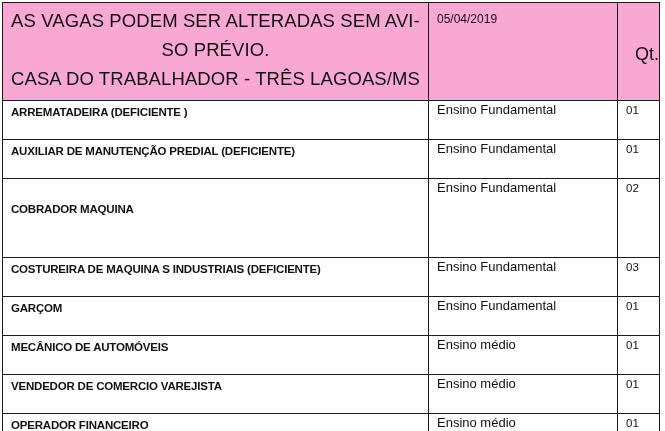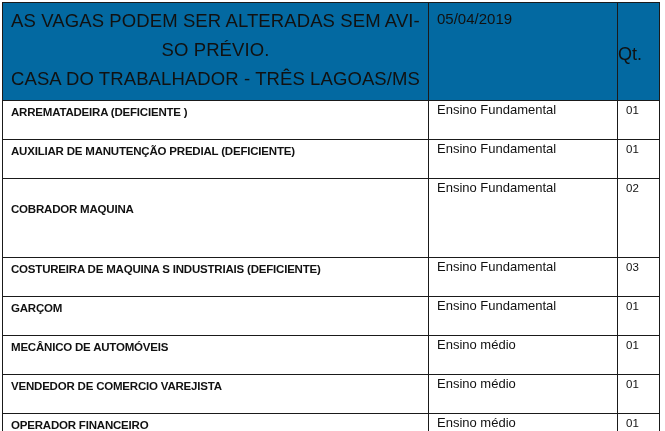--- a/index.html
+++ b/index.html
@@ -25,39 +25,39 @@
     }
     td {
       border: 1.5px solid #1a1a1a;
       vertical-align: top;
       padding: 0;
     }
     col.c1 { width: 426px; }
     col.c2 { width: 189px; }
     col.c3 { width: 42px; }
     .hdr td {
-      background: #0369a1;
+      background: #f9a8d4;
       height: 91px;
     }
     .hdr .title {
       text-align: center;
       font-size: 18.5px;
       line-height: 29px;
       padding-top: 3px;
       letter-spacing: 0.1px;
     }
     .hdr .date {
-      font-size: 15px;
+      font-size: 12px;
       line-height: 22px;
       padding: 5px 0 0 8px;
     }
     .hdr .qt {
       font-size: 18px;
       vertical-align: middle;
-      text-align: left;
+      text-align: right;
       padding-top: 6px;
     }
     .row td { height: 33px; }
     .row.tall td { height: 54px; }
     .job {
       font-weight: bold;
       font-size: 11.5px;
       padding: 5px 0 0 8px;
       letter-spacing: -0.2px;
     }

